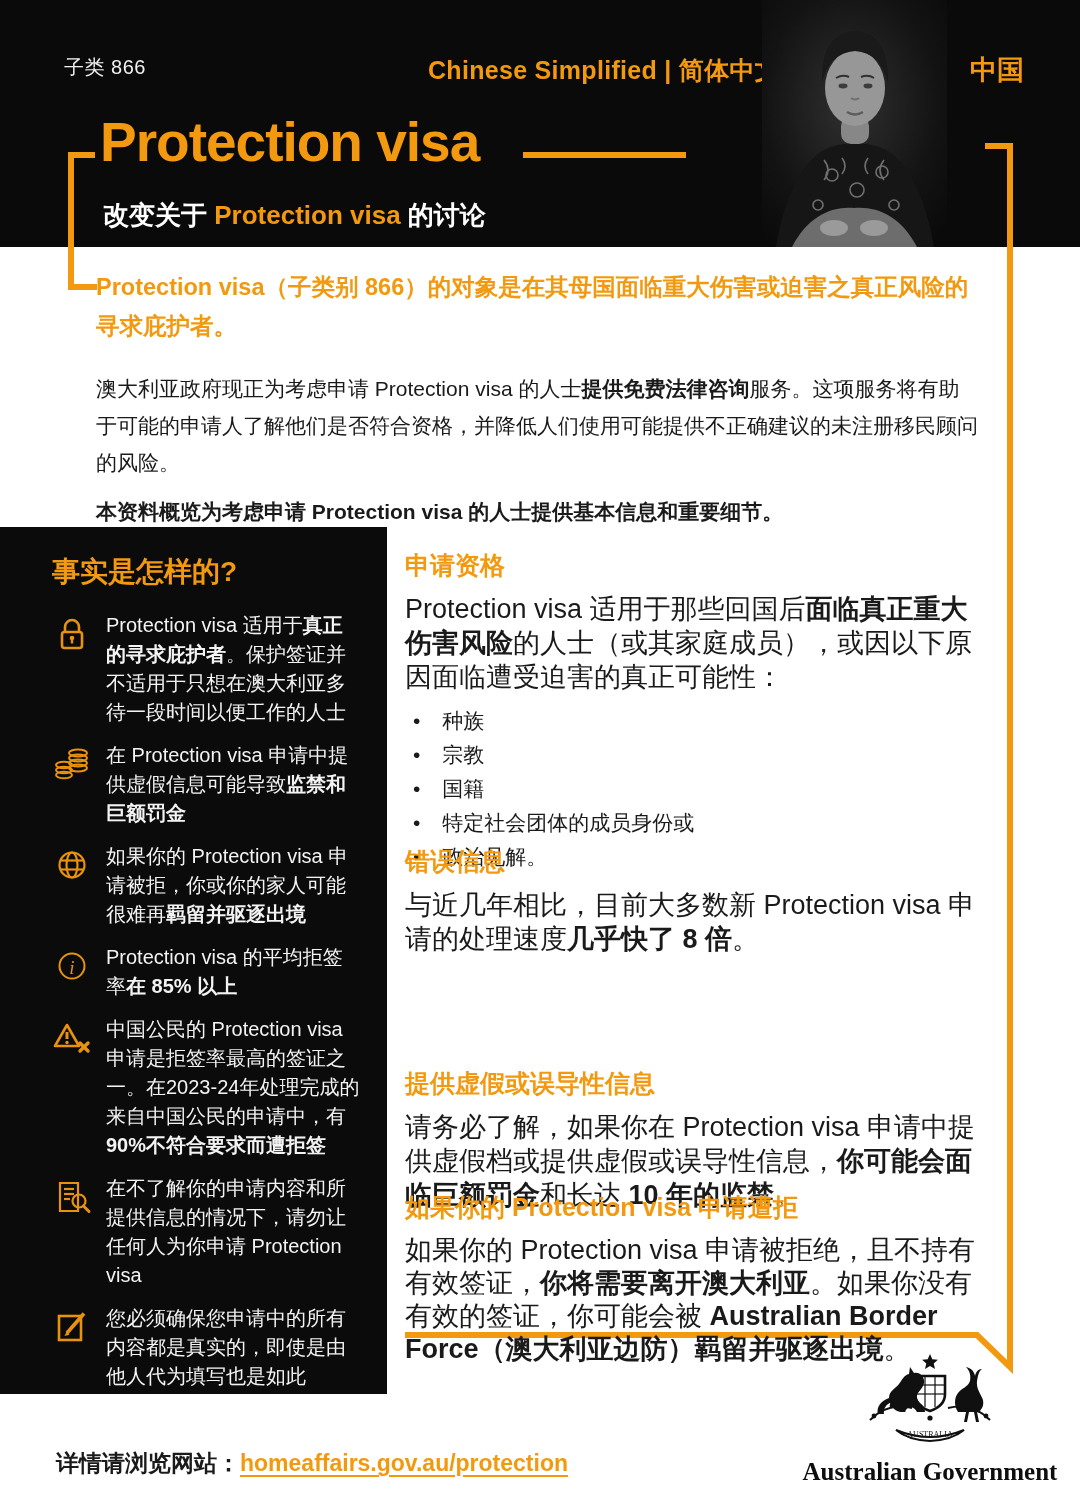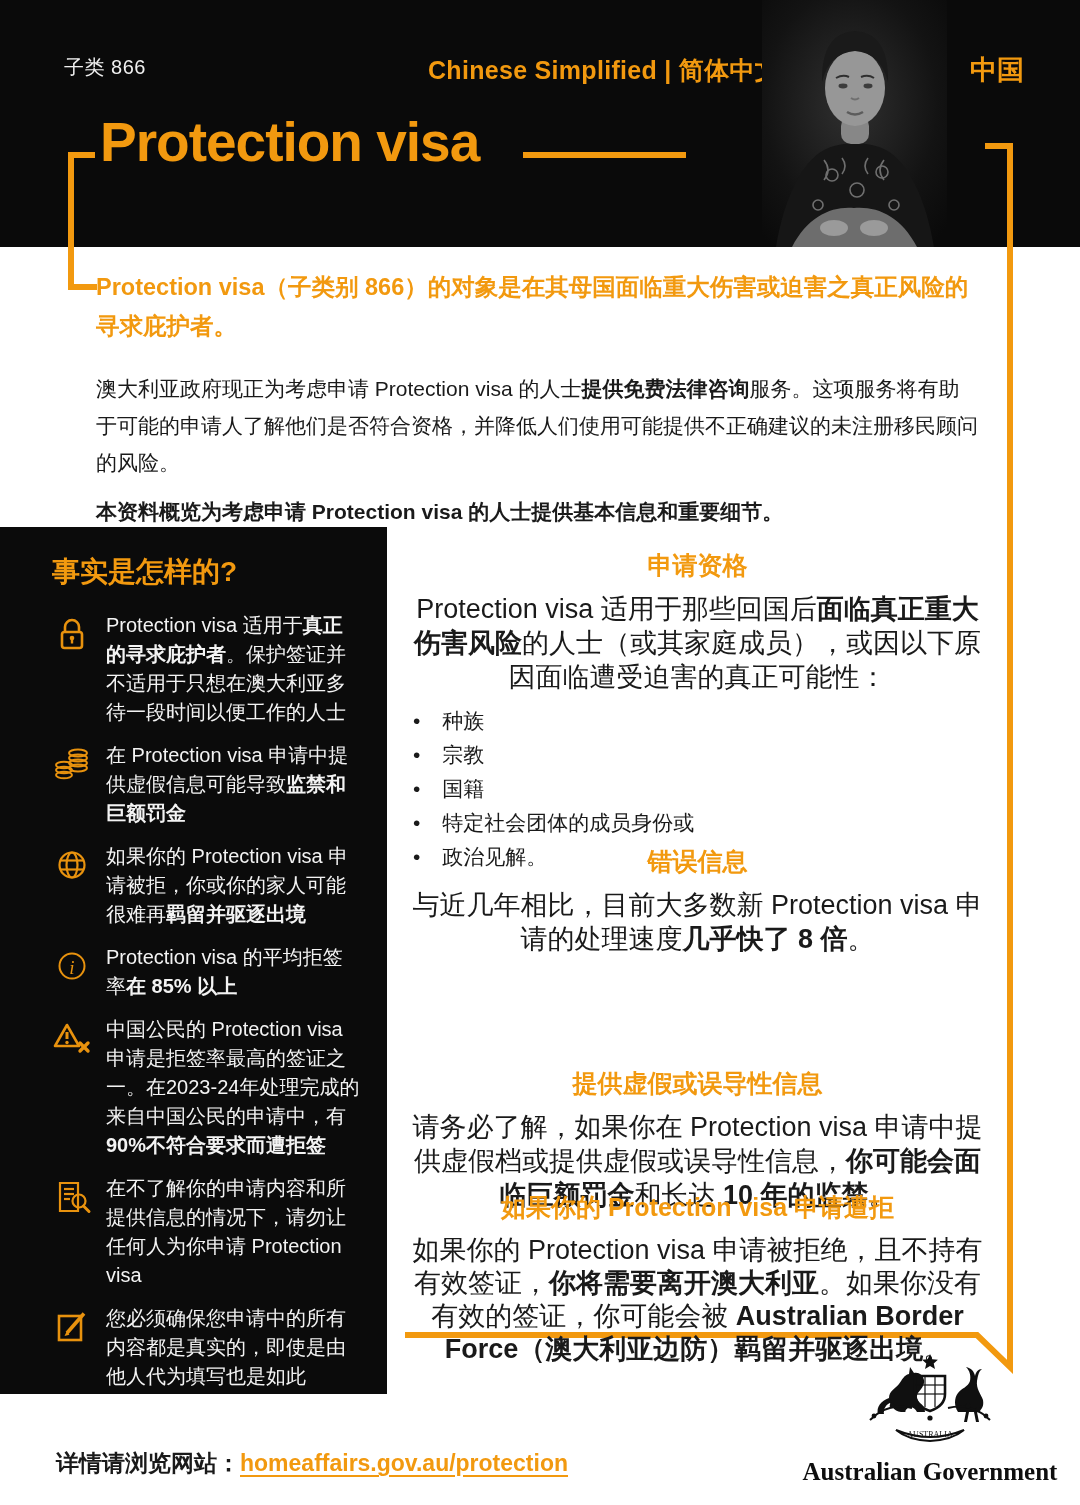--- a/index.html
+++ b/index.html
@@ -36,21 +36,21 @@
   
   .sidebar{position:absolute;left:0;top:527px;width:387px;height:867px;background:#0B0B0B;
     box-sizing:border-box;padding:26px 26px 0 52px;}
   .facts-title{color:var(--orange);font-size:28px;font-weight:bold;margin:0 0 20px 0;}
   .fact{display:flex;margin-bottom:14px;}
   .fact-icon{flex:0 0 40px;width:40px;margin-right:14px;padding-top:3px;}
   .fact-icon svg{display:block;}
   .fact-text{color:#f3f3f3;font-size:20px;line-height:29px;width:262px;}
 
   
-  .main{position:absolute;left:405px;top:0;width:585px;height:1345px;text-align:center;}
+  .main{position:absolute;left:405px;top:0;width:585px;height:1345px;}
   .section{position:absolute;left:0;width:585px;}
   .section:nth-child(1){top:550px;}
   .section:nth-child(2){top:846px;}
   .section:nth-child(3){top:1068px;}
   .section:nth-child(4){top:1192px;}
   .section h3{color:var(--orange);font-size:25px;font-weight:bold;line-height:30px;margin:0 0 12px 0;}
   .section p{font-size:27px;line-height:34px;margin:0 0 10px 0;color:var(--ink);}
   .section:nth-child(4) p{line-height:33px;}
   .bullets{list-style:none;margin:4px 0 0 0;padding:0;}
   .bullets li{font-size:21px;line-height:34px;display:flex;}
@@ -105,20 +105,21 @@
         <ellipse cx="106" cy="86" rx="4.5" ry="2.4" fill="#3c3c3c"></ellipse>
         <path d="M74,78 q7,-4 13,-1" stroke="#2f2f2f" stroke-width="2" fill="none"></path>
         <path d="M99,77 q7,-3 13,1" stroke="#2f2f2f" stroke-width="2" fill="none"></path>
         <path d="M89,98 q4,3 8,0" stroke="#6f6f6f" stroke-width="2" fill="none"></path>
         <path d="M85,112 q8,5 16,0" stroke="#5c5c5c" stroke-width="2.5" fill="none"></path>
       </svg>
     </div>
 
     <div class="country-label">中国</div>
     <div class="page-title">Protection visa</div>
+    <div class="page-subtitle"><span>改变关于 </span><span class="o">Protection visa</span><span> 的讨论</span></div>
   </div>
 
   <svg class="deco" viewBox="0 0 1080 1505">
     <g stroke="#F2990F" stroke-width="6" fill="none">
       <path d="M95,155 H71 V287 H97"></path>
       <path d="M523,155 H686"></path>
       <path d="M985,146 H1010 V1367 L977,1335 H405"></path>
     </g>
   </svg>
 

